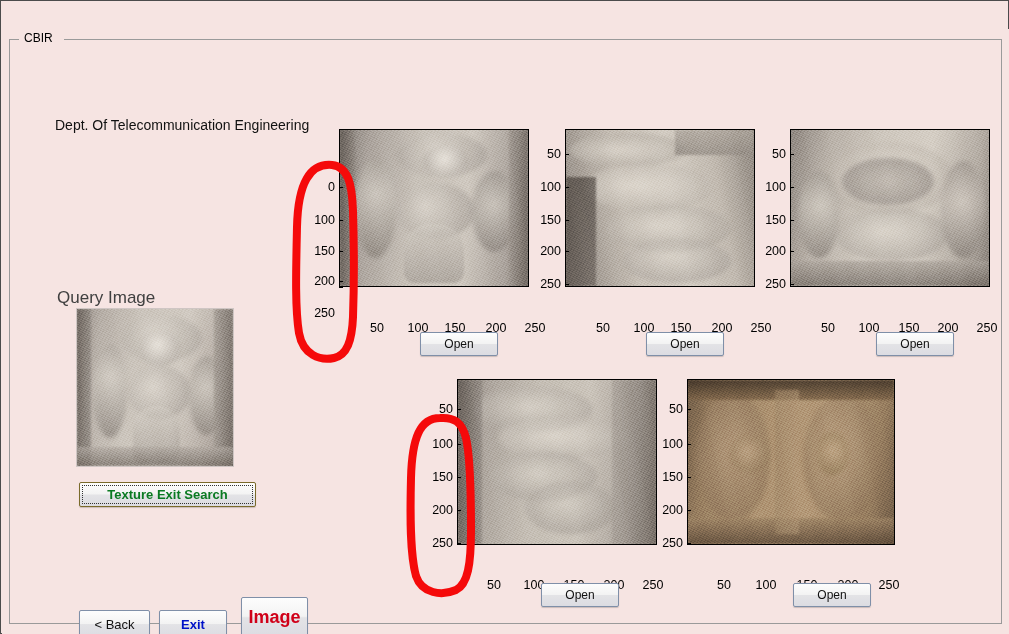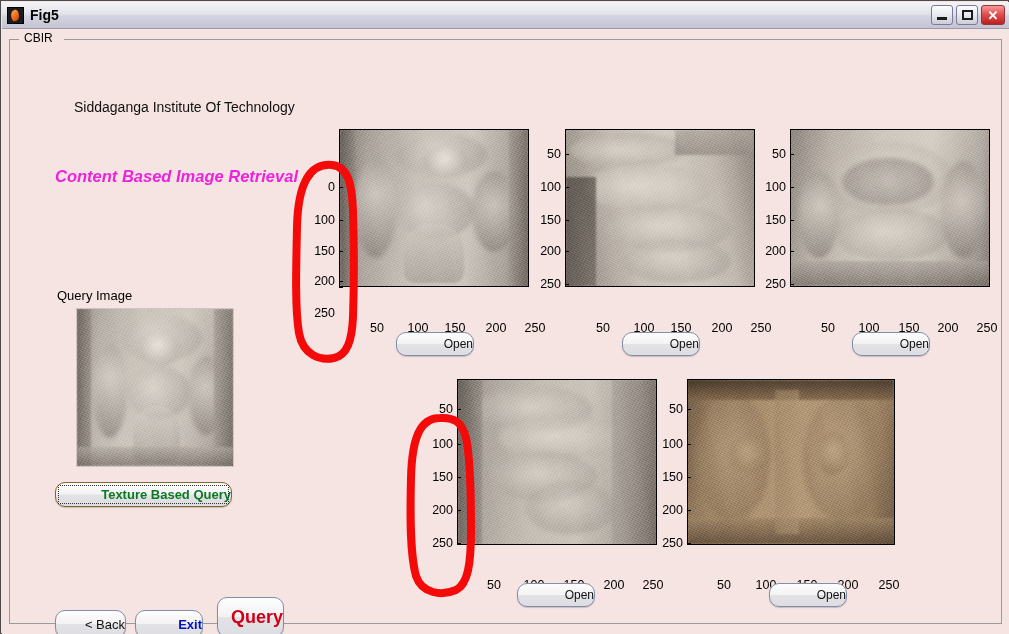--- a/index.html
+++ b/index.html
@@ -167,22 +167,22 @@
     font-weight: bold;
     font-style: italic;
     color: #ee22dd;
     white-space: nowrap;
   }
 
   
   .query-label {
     position: absolute;
     left: 55px; top: 259px;
-    font-size: 13px;
-    color: #000000;
+    font-size: 17px;
+    color: #404040;
   }
   .query-img {
     position: absolute;
     left: 74px; top: 279px;
     width: 158px; height: 159px;
     box-sizing: border-box;
     border: 1px solid #cfc6c4;
     overflow: hidden;
     background: #b7b0ab;
   }
@@ -215,27 +215,28 @@
     mix-blend-mode: overlay;
     opacity: .85;
   }
 
   
   .btn {
     position: absolute;
     box-sizing: border-box;
     background: linear-gradient(to bottom, #fdfdfd 0%, #f3f3f3 48%, #e3e3e6 52%, #dcdce2 100%);
     border: 1px solid #7f8fa8;
-    border-radius: 10px;
+    border-radius: 2px;
     box-shadow: 0 1px 1px rgba(0,0,0,.18);
     display: flex;
     align-items: center;
-    justify-content: flex-end;
+    justify-content: center;
     cursor: default;
     user-select: none;
+    margin-left: 24px;
   }
   .btn.focus {
     border: 1px solid #7a6a2a;
     box-shadow: 0 1px 1px rgba(0,0,0,.18);
   }
   .btn.focus::after {
     content: "";
     position: absolute;
     left: 2px; top: 2px; right: 2px; bottom: 2px;
     border: 1px dotted #333;
@@ -317,76 +318,60 @@
     pointer-events: none;
   }
   .annot svg { display: block; overflow: visible; }
 </style>
 </head>
 <body>
 
 <div id="app">
   <div class="win-frame">
 
-    <div class="titlebar">
-      <span class="win-icon"></span>
-      <span class="win-title">Fig5</span>
-      <span class="win-buttons">
-        <span class="win-btn">
-          <span class="min-bar"></span>
-        </span>
-        <span class="win-btn">
-          <span class="max-box"></span>
-        </span>
-        <span class="win-btn close">
-          <span class="gl">✕</span>
-        </span>
-      </span>
-    </div>
 
     <div class="client">
 
       <div class="panel"></div>
       <div class="panel-top-left"></div>
       <div class="panel-top-right"></div>
       <div class="panel-label">CBIR</div>
 
-      <div class="org-line1">Siddaganga Institute Of Technology</div>
-      <div class="cbir-title">Content Based Image Retrieval</div>
+      <div class="org-line2">Dept. Of Telecommunication Engineering</div>
 
       <div class="query-label">Query Image</div>
       <div class="query-img">
         <div class="carve">
           <div class="base" style="background:
             linear-gradient(100deg,#8e867f 0%,#b4aca4 14%,#c9c2b9 36%,#cfc8bf 62%,#b3aaa2 84%,#8a827b 100%);"></div>
           <div class="blob" style="left:28%;top:4%;width:52%;height:30%;background:radial-gradient(circle at 42% 38%,#e0dad1,#9b948c);"></div>
           <div class="blob" style="left:40%;top:14%;width:26%;height:22%;background:radial-gradient(circle at 46% 40%,#efeae2,#a39b93);opacity:.8;"></div>
           <div class="blob" style="left:33%;top:36%;width:40%;height:34%;background:radial-gradient(circle at 38% 40%,#e4ded5,#8d857e);"></div>
           <div class="blob" style="left:10%;top:22%;width:22%;height:60%;background:radial-gradient(circle at 50% 35%,#d8d2c9,#847c75);opacity:.7;"></div>
           <div class="blob" style="left:72%;top:30%;width:22%;height:50%;background:radial-gradient(circle at 50% 40%,#d2ccc3,#7e766f);opacity:.65;"></div>
           <div class="streak" style="left:36%;top:62%;width:30%;height:36%;background:linear-gradient(170deg,#dcd6cd,#8b837c);border-radius:44% 44% 20% 20%;"></div>
           <div class="streak" style="left:0%;top:0%;width:9%;height:100%;background:linear-gradient(90deg,#5f5852,#8d857e);opacity:.75;"></div>
           <div class="streak" style="left:88%;top:0%;width:12%;height:100%;background:linear-gradient(90deg,#9c948c,#6a625c);opacity:.7;"></div>
           <div class="streak" style="left:0%;top:88%;width:100%;height:12%;background:linear-gradient(0deg,#6e665f,#b0a8a0);opacity:.7;"></div>
           <div class="grain"></div>
         </div>
       </div>
 
       <div class="btn btn-search focus" id="btn-texture">
-        <span>Texture Based Query</span>
+        <span>Texture Exit Search</span>
       </div>
 
       <div class="btn btn-nav" id="btn-back">
         <span>&lt; Back</span>
       </div>
       <div class="btn btn-nav" id="btn-help">
         <span>Exit</span>
       </div>
       <div class="btn btn-nav" id="btn-exit">
-        <span>Query</span>
+        <span>Image</span>
       </div>
 
       <div class="axes" style="left:337px;top:100px;">
         <div class="plot" style="width:190px;height:158px;">
           <div class="carve">
             <div class="base" style="background:linear-gradient(95deg,#7d7670 0%,#a8a099 15%,#c6bfb6 40%,#cdc6bd 66%,#a69e97 88%,#7b736d 100%);"></div>
             <div class="blob" style="left:30%;top:2%;width:48%;height:28%;background:radial-gradient(circle at 44% 38%,#ded8cf,#948c85);"></div>
             <div class="blob" style="left:44%;top:10%;width:24%;height:20%;background:radial-gradient(circle at 48% 42%,#efeae2,#a29a92);opacity:.8;"></div>
             <div class="blob" style="left:30%;top:34%;width:42%;height:36%;background:radial-gradient(circle at 38% 42%,#e2dcd3,#8a827b);"></div>
             <div class="blob" style="left:8%;top:18%;width:22%;height:64%;background:radial-gradient(circle at 52% 36%,#d6d0c7,#807870);opacity:.7;"></div>

